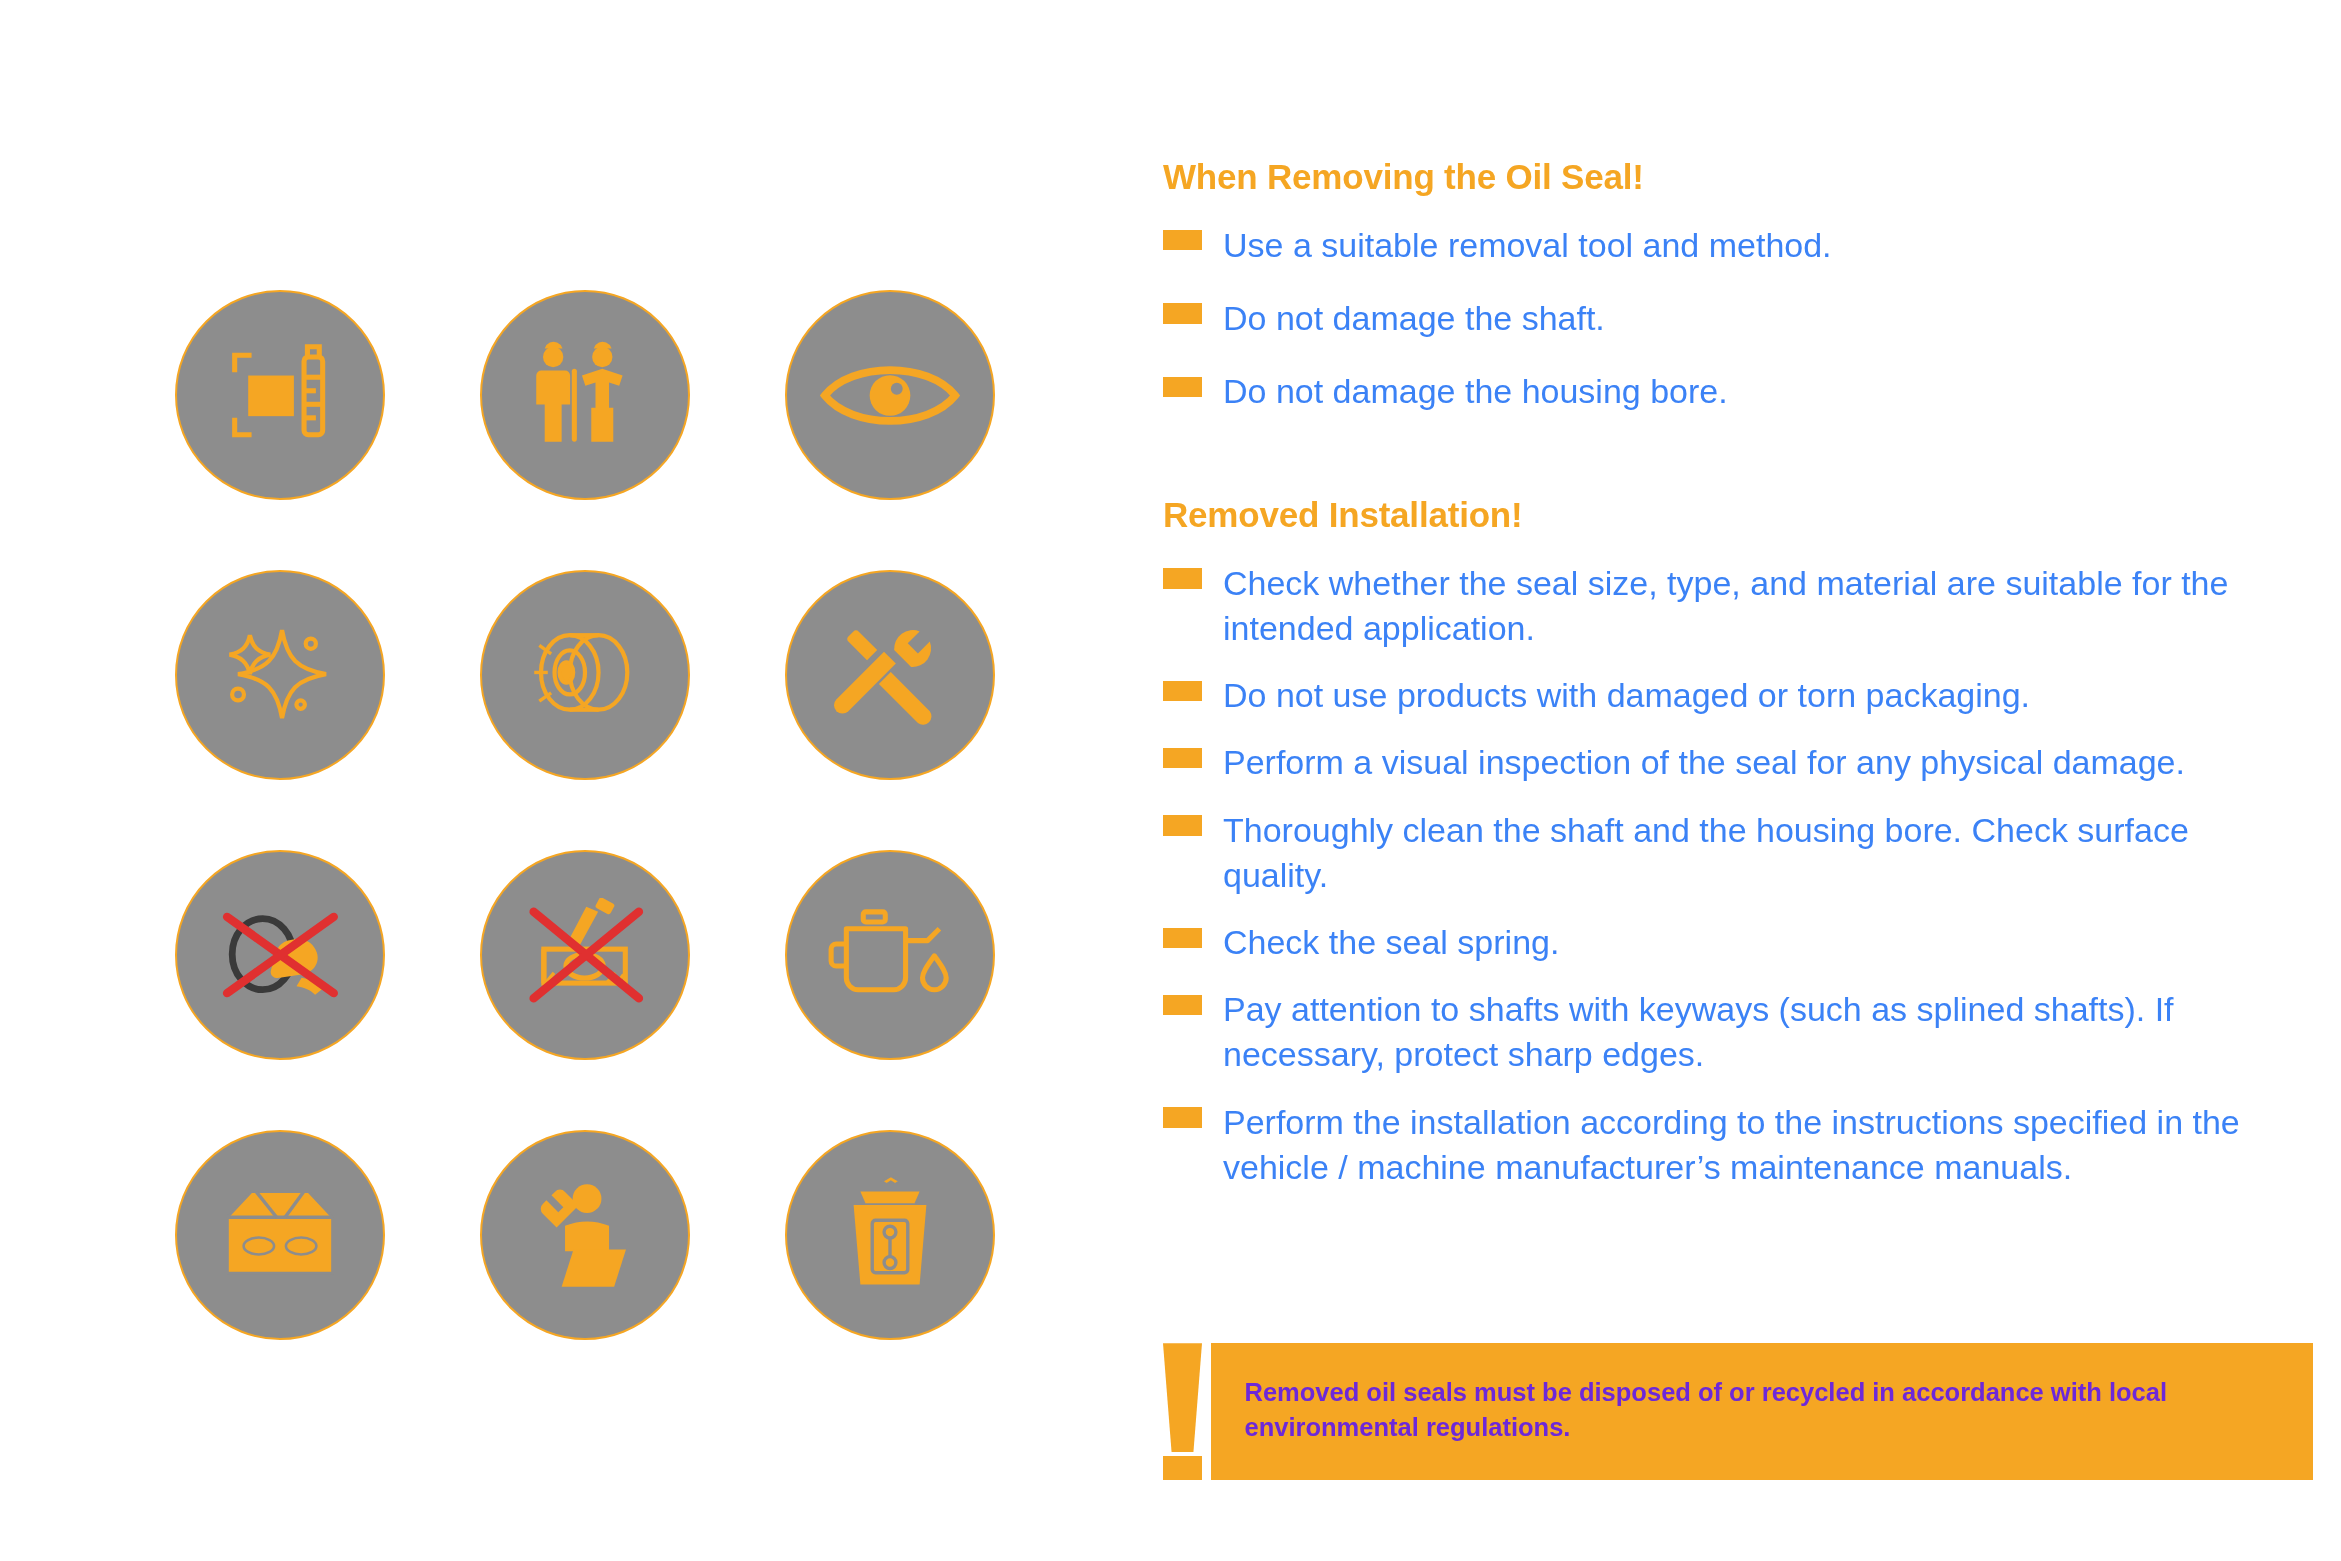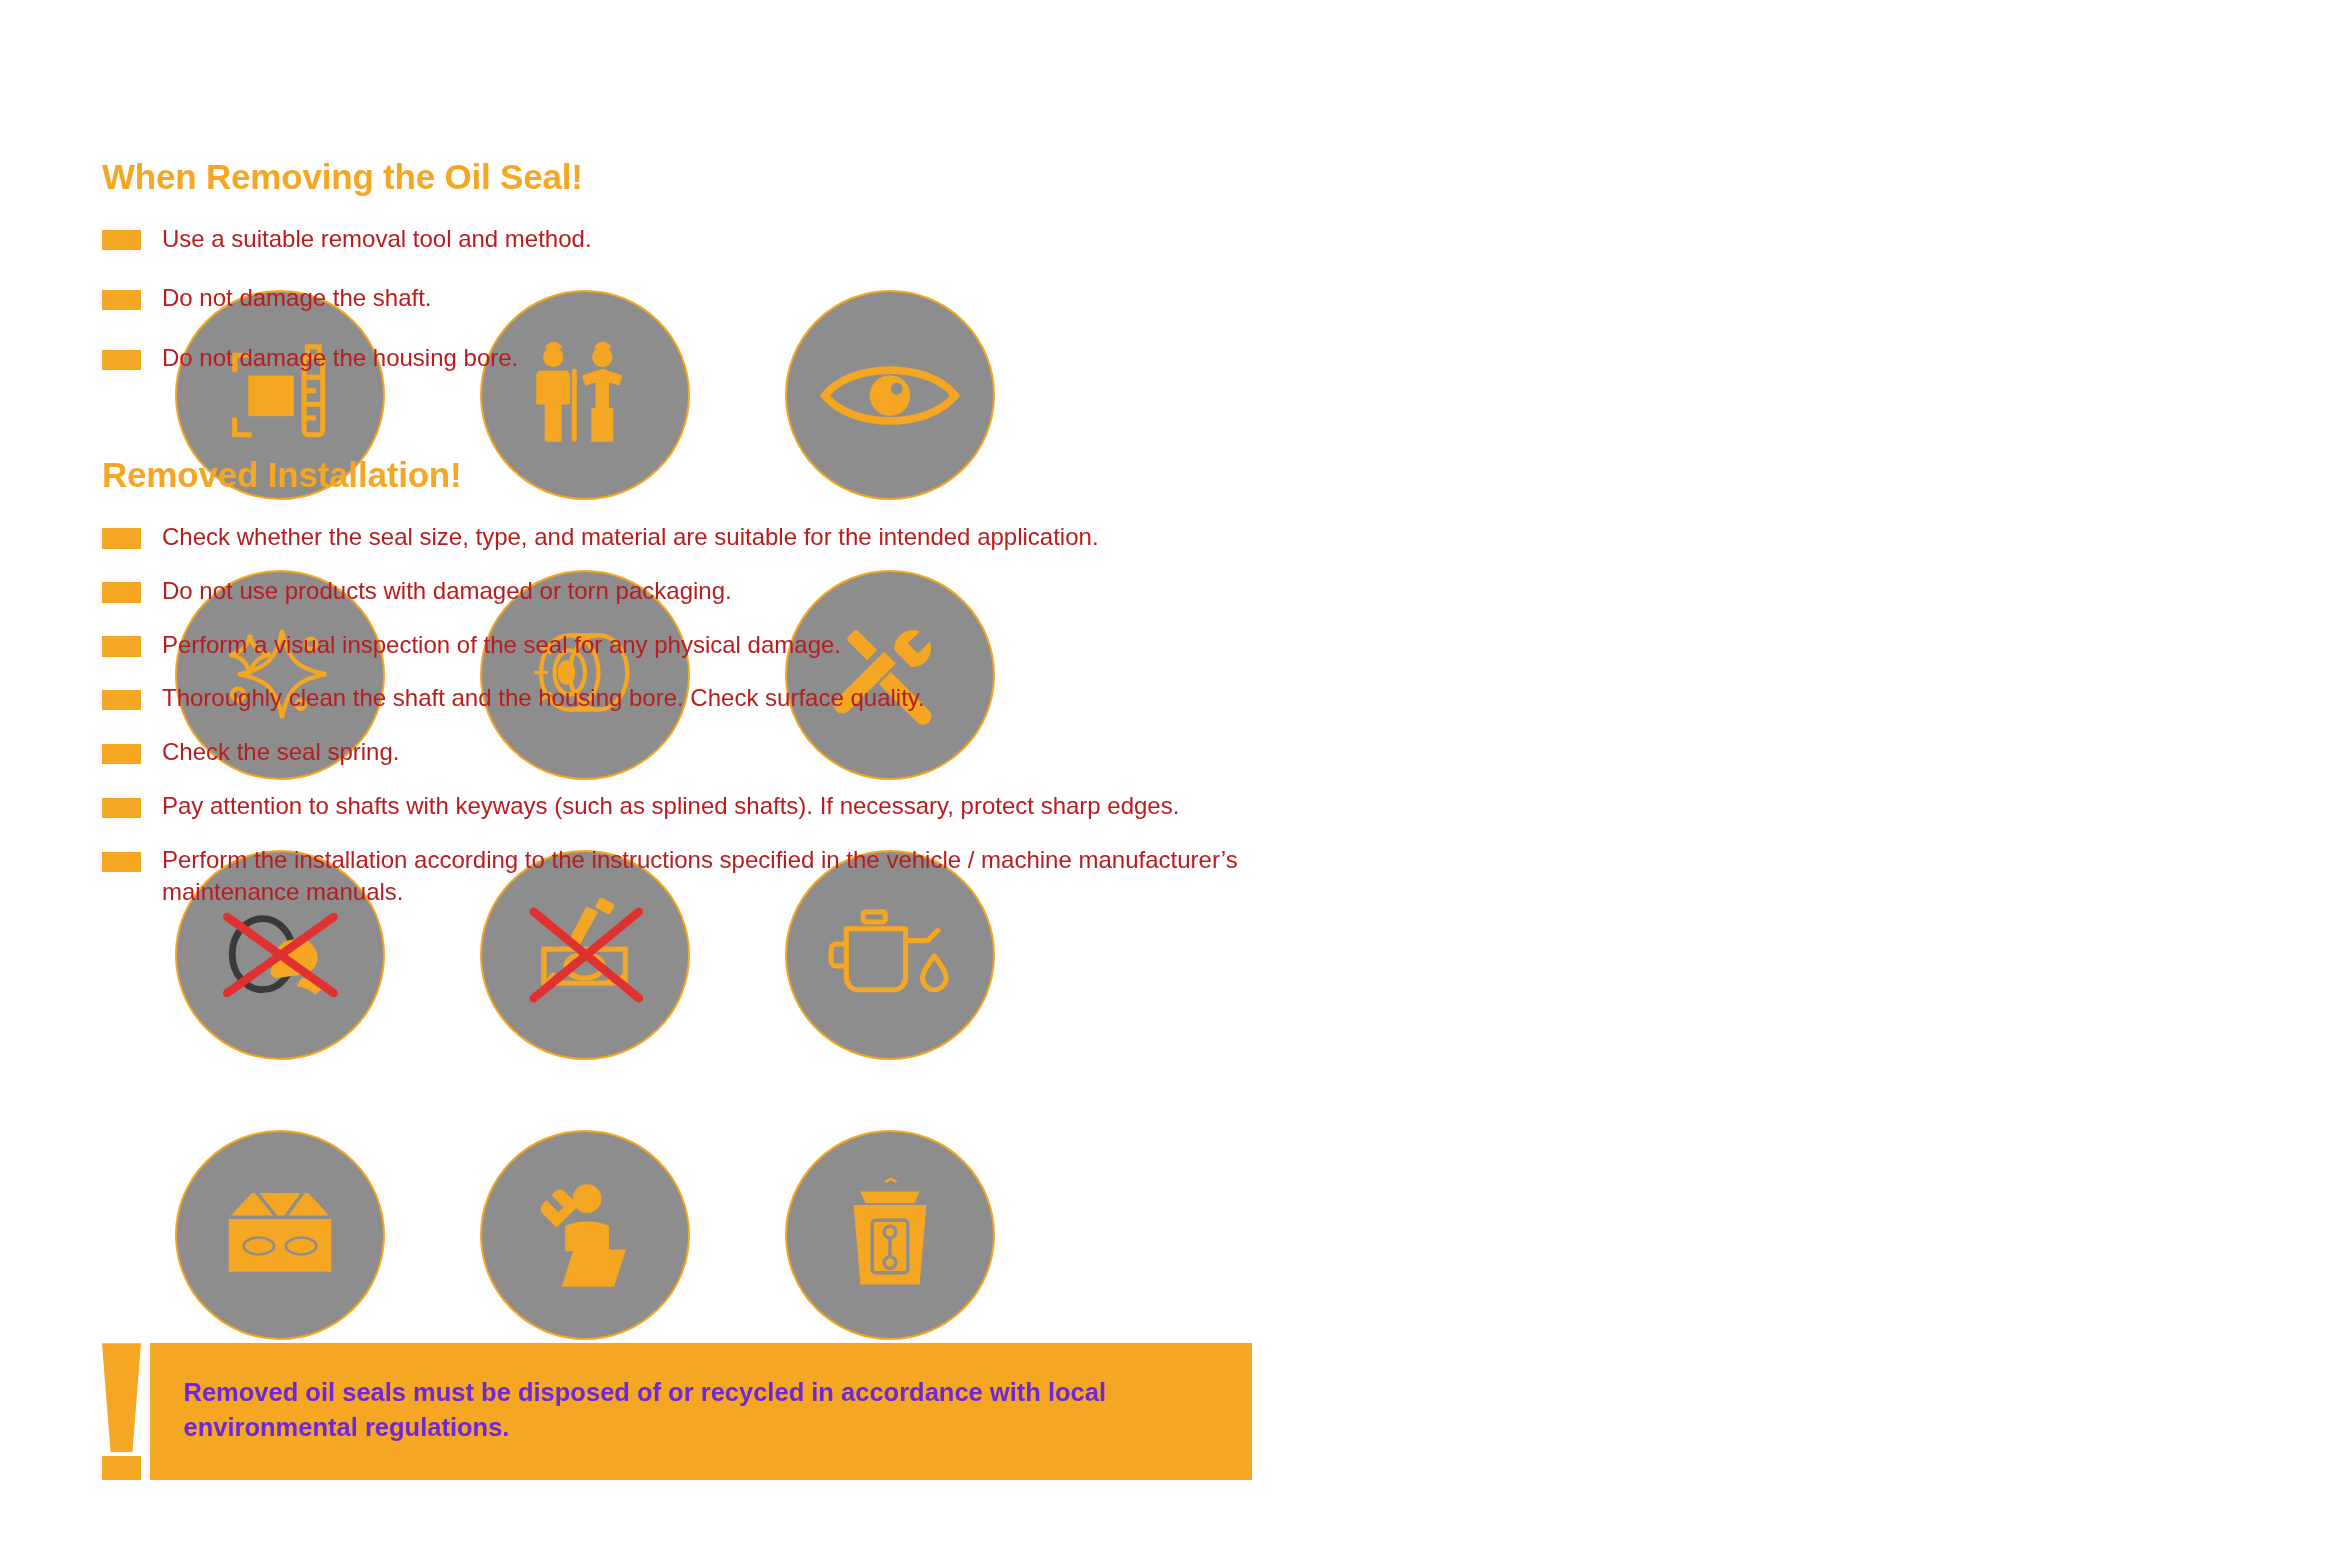--- a/index.html
+++ b/index.html
@@ -12,21 +12,21 @@
     height: 1561px;
     font-family: "Liberation Sans", sans-serif;
     overflow: hidden;
     position: relative;
   }
 
   .page {
     position: absolute;
     inset: 0;
     display: flex;
-    flex-direction: column;
+    flex-direction: row;
   }
 
   
   .icon-panel {
     width: 1061px;
     position: relative;
   }
   .icon-grid {
     position: absolute;
     left: 127px;
@@ -88,23 +88,23 @@
   .bullet-row:last-child { margin-bottom: 0; }
   .bullet-mark {
     width: 39px;
     height: 20.4px;
     background: #f5a623;
     flex: 0 0 auto;
     margin-top: 7.6px;
     margin-right: 21px;
   }
   .bullet-text {
-    font-size: 24px;
+    font-size: 34px;
     line-height: 1.33;
-    color: #b91c1c;
+    color: #3b82f6;
     max-width: 1078px;
   }
   .list-removing .bullet-row { margin-bottom: 28px; }
   .list-install .bullet-row { margin-bottom: 22px; }
 
   
   .warning {
     position: absolute;
     left: 102px;
     bottom: 81px;

